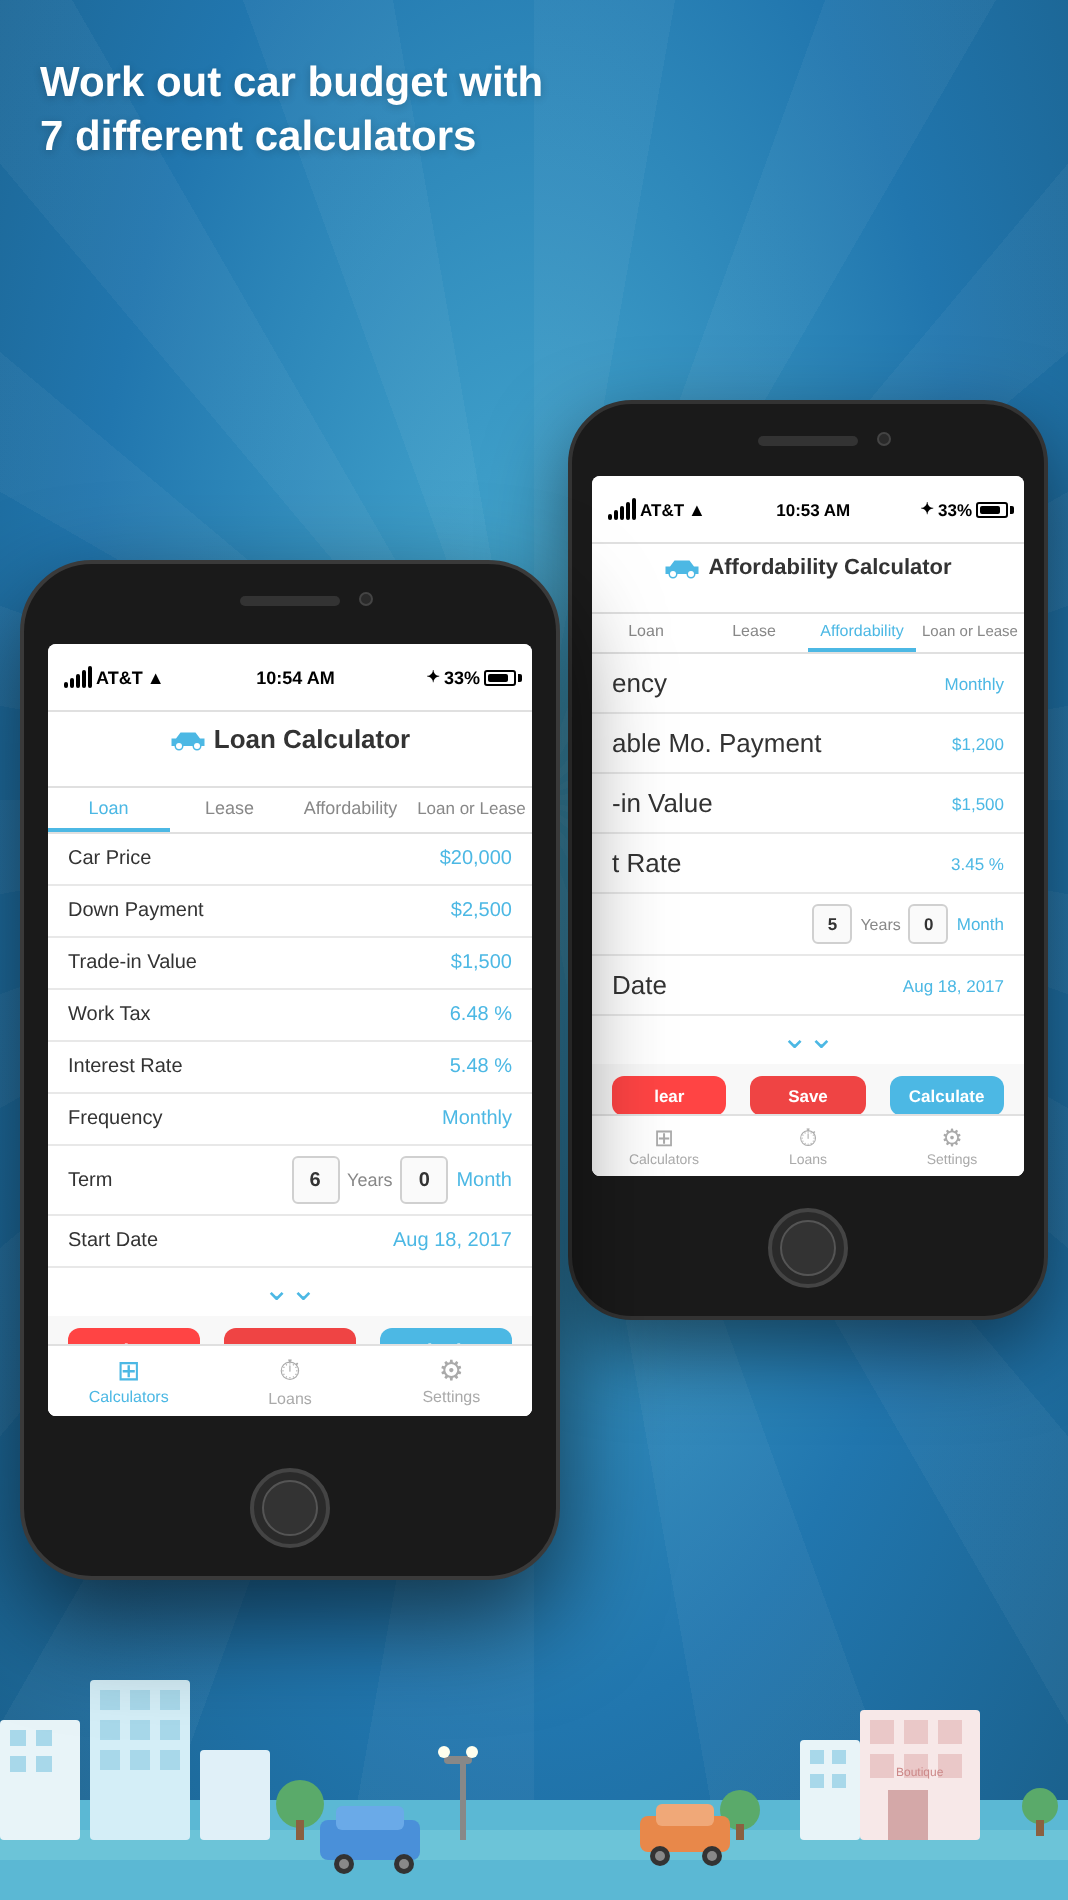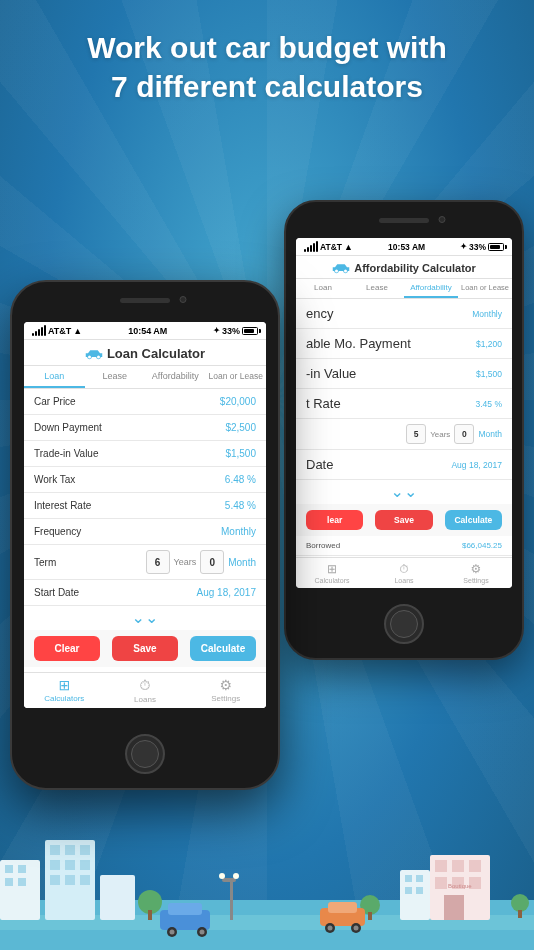--- a/index.html
+++ b/index.html
@@ -34,23 +34,23 @@
         transparent 10deg 20deg
       );
       border-radius: 50%;
     }
 
     
     .header-text {
       position: absolute;
       top: 28px;
       left: 0; right: 0;
-      text-align: center;
+      text-align: left;
       color: #fff;
-      font-size: 30px;
+      font-size: 21px;
       font-weight: 700;
       line-height: 1.3;
       text-shadow: 0 1px 4px rgba(0,0,0,0.2);
       padding: 0 20px;
       z-index: 10;
     }
 
     
     .cityscape {
       position: absolute;
@@ -155,40 +155,40 @@
       transform: translateX(-50%) translateX(38px);
       width: 7px;
       height: 7px;
       background: #2a2a2a;
       border-radius: 50%;
       border: 1px solid #444;
     }
 
     
     .status-bar {
-      height: 18px;
+      height: 34px;
       background: #fff;
       display: flex;
       align-items: center;
       justify-content: space-between;
       padding: 0 8px;
       font-size: 9px;
       font-weight: 600;
       color: #000;
       border-bottom: 0.5px solid #e0e0e0;
     }
 
     .status-left { display: flex; align-items: center; gap: 2px; }
     .status-right { display: flex; align-items: center; gap: 2px; }
 
     
     .app-header {
       background: #fff;
       text-align: center;
-      padding: 6px 0 4px;
+      padding: 6px 0 16px;
       border-bottom: 0.5px solid #e0e0e0;
     }
 
     .app-title {
       font-size: 13px;
       font-weight: 600;
       color: #333;
       display: flex;
       align-items: center;
       justify-content: center;

